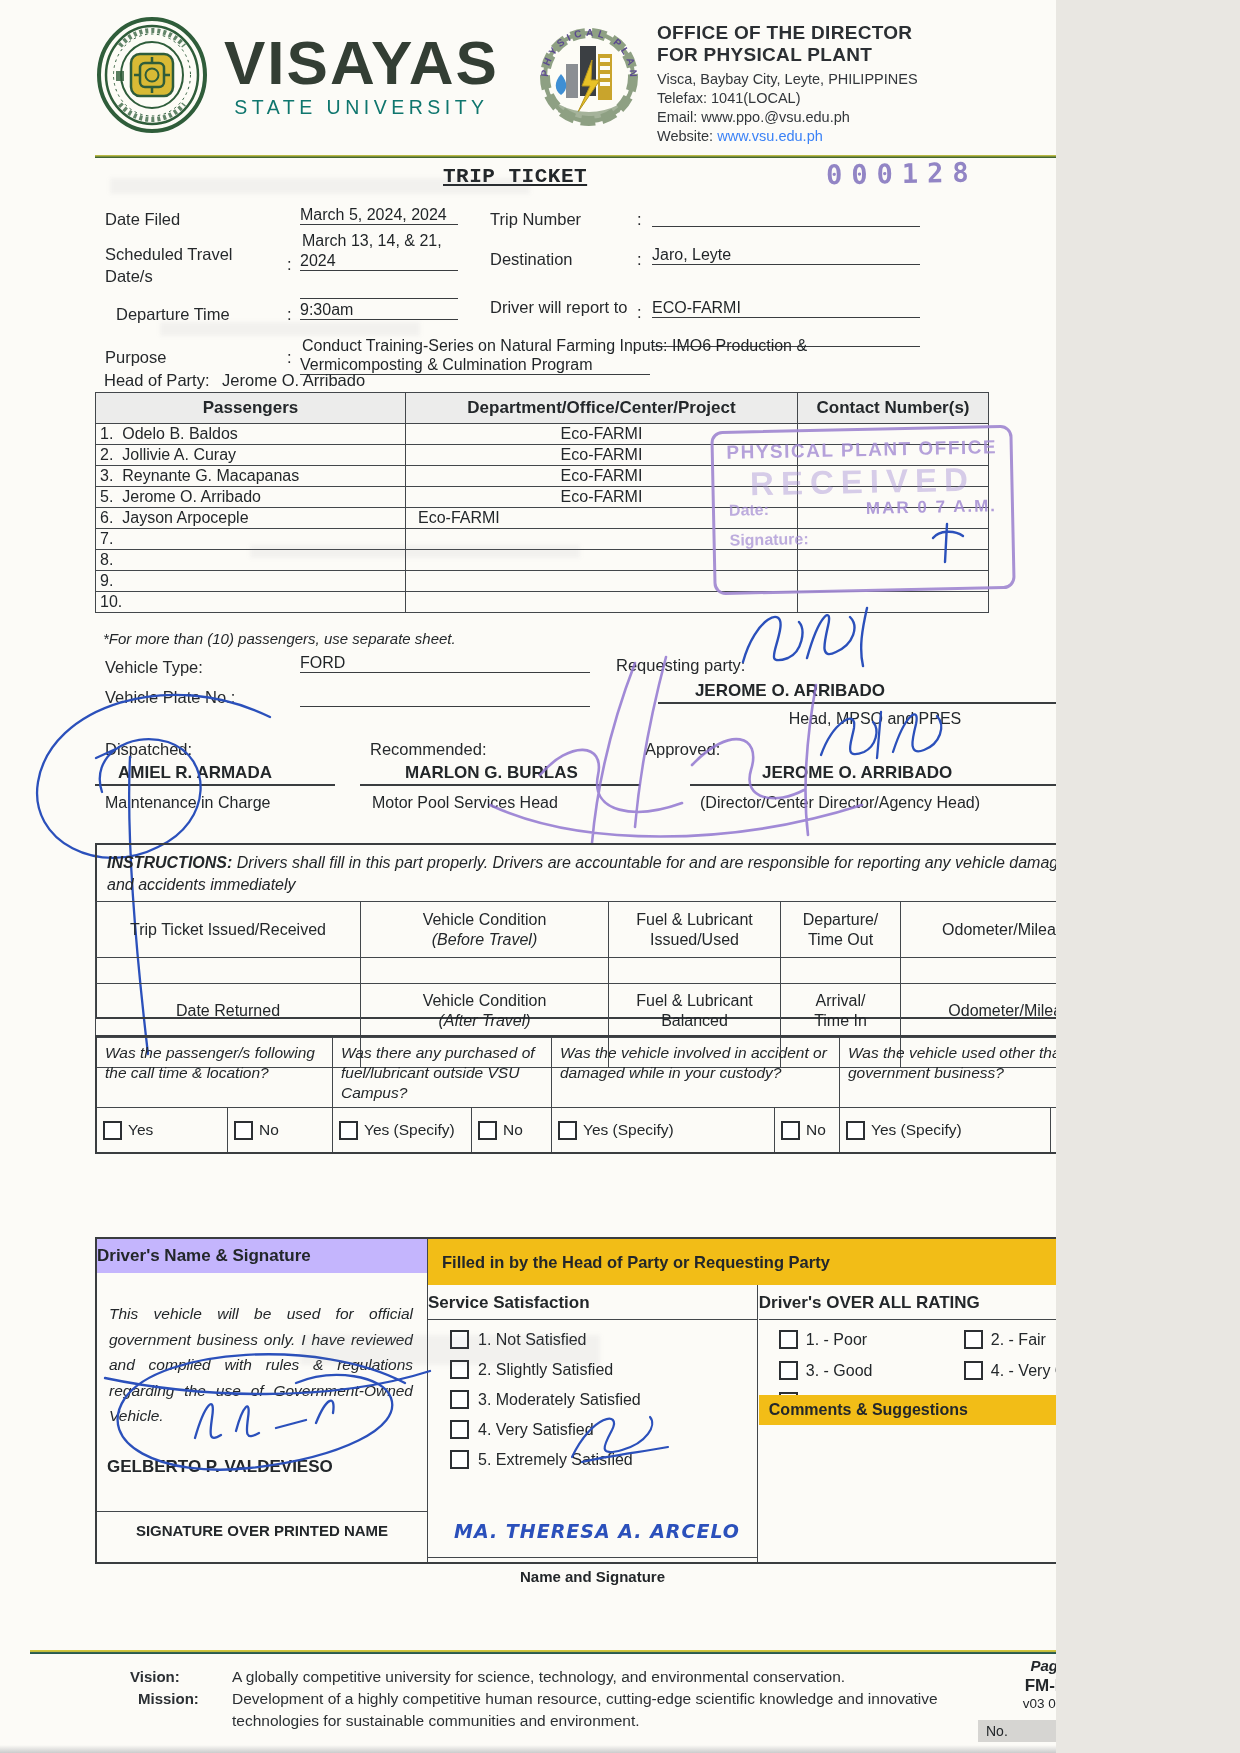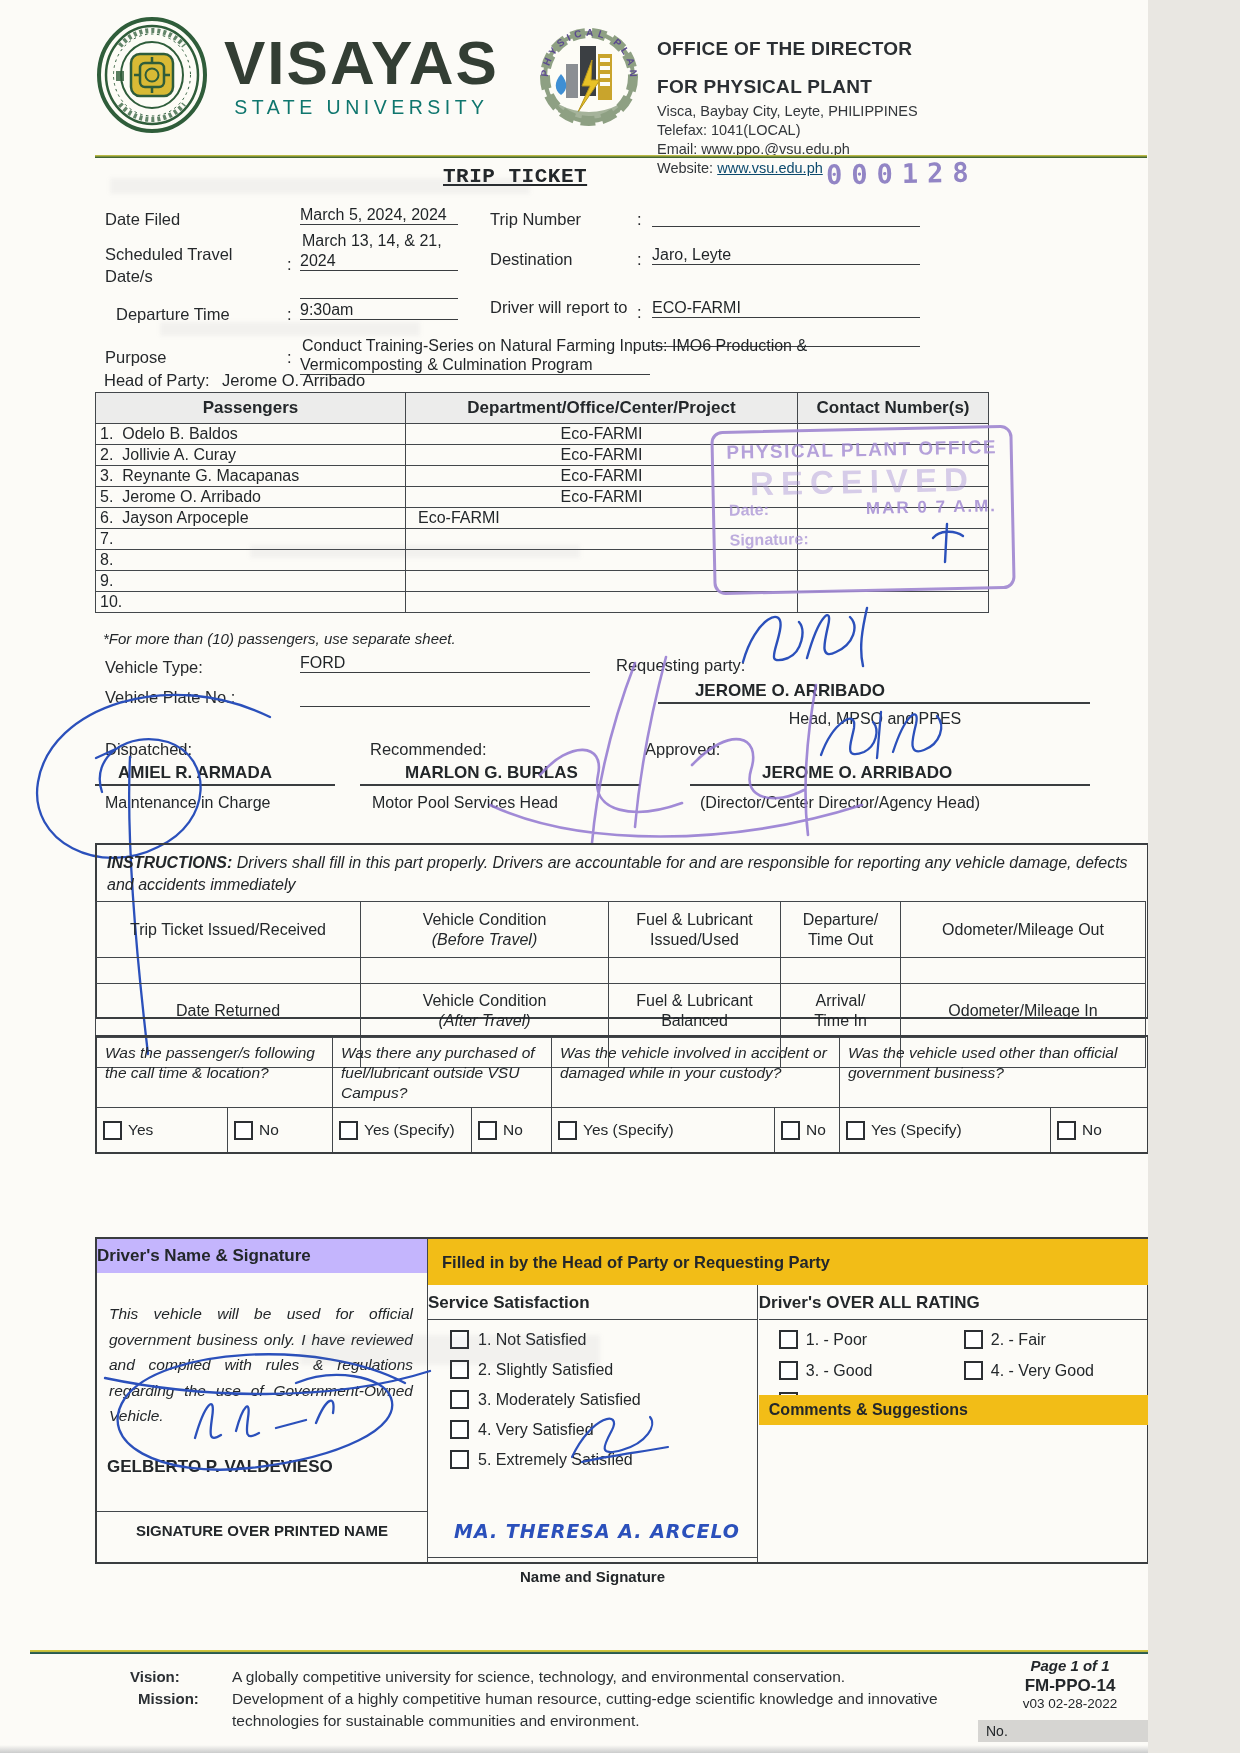--- a/index.html
+++ b/index.html
@@ -1,28 +1,28 @@
 <!DOCTYPE html>
 <html><head>
 <meta charset="utf-8">
 <style>
   html,body{margin:0;padding:0;}
   body{width:1240px;height:1753px;background:#e9e7e2;font-family:"Liberation Sans",sans-serif;color:#23272a;}
-  .page{position:relative;width:1148px;height:1753px;background:#fcfbf7;overflow:hidden;}
+  .page{position:relative;width:1056px;height:1753px;background:#fcfbf7;overflow:hidden;}
   .abs{position:absolute;}
   .lbl{font-size:16.5px;color:#26292c;}
   .val{font-size:16px;color:#1f2326;}
   .uline{border-bottom:1.6px solid #3a3d40;}
   .bold{font-weight:bold;}
   .it{font-style:italic;}
   .ctr{text-align:center;}
   
-  .office-name{font-size:19px;font-weight:bold;color:#2b2f33;line-height:1.18;letter-spacing:.3px;margin-top:16px;}
+  .office-name{font-size:19px;font-weight:bold;color:#2b2f33;line-height:1.18;letter-spacing:.3px;}
   .office-line{font-size:14.5px;color:#33373b;line-height:1.32;}
-  .weblink{color:#0c4a6e;text-decoration:underline;}
+  .weblink{color:#3b82f6;}
   .wordmark1{font-size:62px;font-weight:bold;color:#333e34;letter-spacing:2px;line-height:1;}
   .wordmark2{font-size:19.5px;color:#0f766e;letter-spacing:4.5px;margin-top:2px;}
   .hr-green{height:3px;background:linear-gradient(#d8cf4a,#25512d);}
   .title{font-size:21px;font-weight:bold;text-decoration:underline;letter-spacing:.5px;font-family:Liberation Mono, monospace;}
   .ticket-no{font-family:"DejaVu Sans Mono",monospace;font-size:27px;font-weight:bold;color:#9285c5;letter-spacing:9px;transform:rotate(-1deg);}
   
   table.pax{border-collapse:collapse;table-layout:fixed;}
   table.pax th,table.pax td{border:1.6px solid #43474b;font-size:16px;padding:0 4px;overflow:hidden;white-space:nowrap;}
   table.pax th{background:#ececeb;font-size:17px;height:30px;}
   table.pax td{height:20px;}

